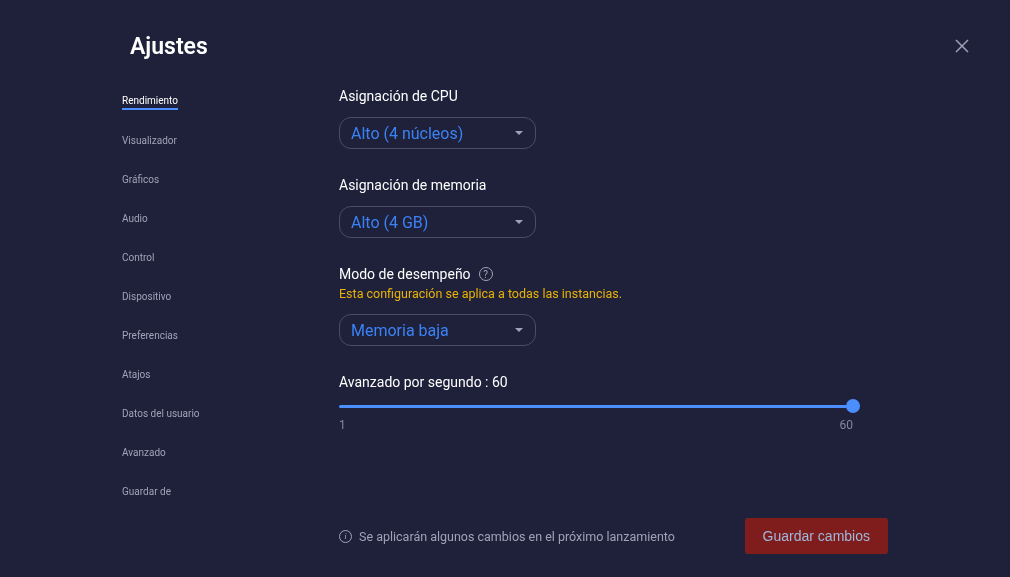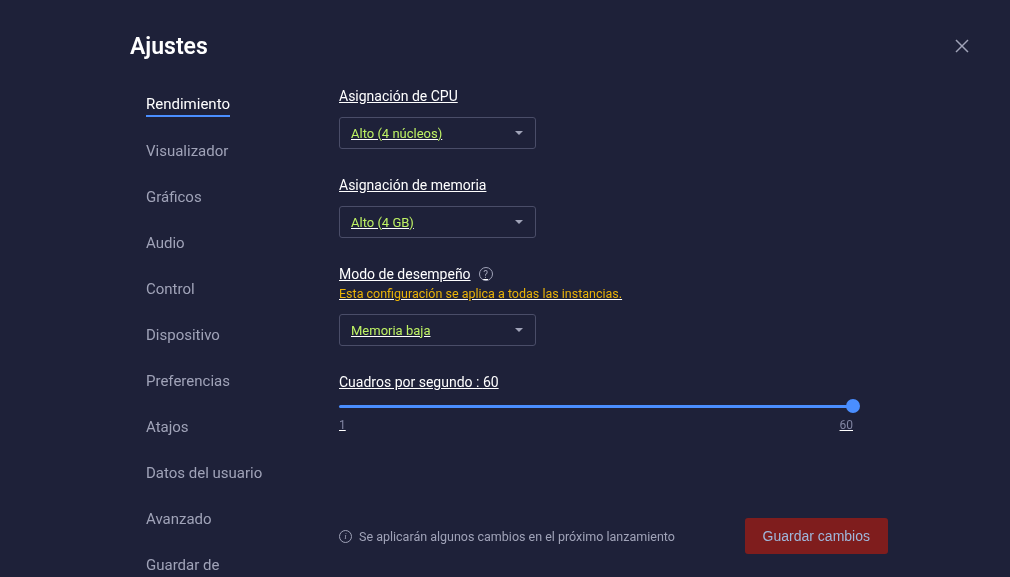--- a/index.html
+++ b/index.html
@@ -43,43 +43,41 @@
     }
     .content {
       display: flex;
       padding: 28px 0 0 122px;
     }
     .sidebar {
       width: 217px;
       flex-shrink: 0;
     }
     .sidebar-item {
-      font-size: 15px;
+      font-size: 10px;
       color: #a0a3b8;
       padding: 7px 0;
       cursor: pointer;
       display: inline-block;
-      margin-left: 24px;
     }
     .sidebar-item.active {
       color: #ffffff;
       border-bottom: 2px solid #4a8eff;
       padding-bottom: 2px;
     }
     .sidebar-row {
       padding: 7px 0;
     }
     .sidebar-row:first-child {
       padding-top: 0;
       padding-bottom: 11px;
     }
     .main {
       flex: 1;
       padding-right: 68px;
-      text-decoration: underline;
     }
     .section {
       margin-bottom: 28px;
     }
     .section-label {
       font-size: 14px;
       color: #ffffff;
       margin-bottom: 13px;
       display: flex;
       align-items: center;
@@ -89,23 +87,23 @@
       font-size: 12.5px;
       color: #eab308;
       margin-top: -9px;
       margin-bottom: 13px;
     }
     .select {
       width: 197px;
       height: 32px;
       background: #1e2139;
       border: 1px solid #4a4d68;
-      border-radius: 3px;
-      color: #bef264;
-      font-size: 13px;
+      border-radius: 12px;
+      color: #3b82f6;
+      font-size: 16px;
       padding: 0 11px;
       display: flex;
       align-items: center;
       justify-content: space-between;
       cursor: pointer;
     }
     .chevron-down {
       width: 10px;
       height: 10px;
       color: #a0a3b8;
@@ -263,21 +261,21 @@
       <div class="select">
         <span>Memoria baja</span>
         <svg class="chevron-down" viewBox="0 0 10 10" fill="currentColor">
           <path d="M1 3 L5 7 L9 3 Z"></path>
         </svg>
       </div>
     </div>
 
     <div class="slider-section">
       <div class="slider-label">
-        <span>Cuadros por segundo : </span><span>60</span>
+        <span>Avanzado por segundo : </span><span>60</span>
       </div>
       <div class="slider-container">
         <div class="slider-track">
           <div class="slider-thumb"></div>
         </div>
         <div class="slider-labels">
           <span>1</span>
           <span>60</span>
         </div>
       </div>

